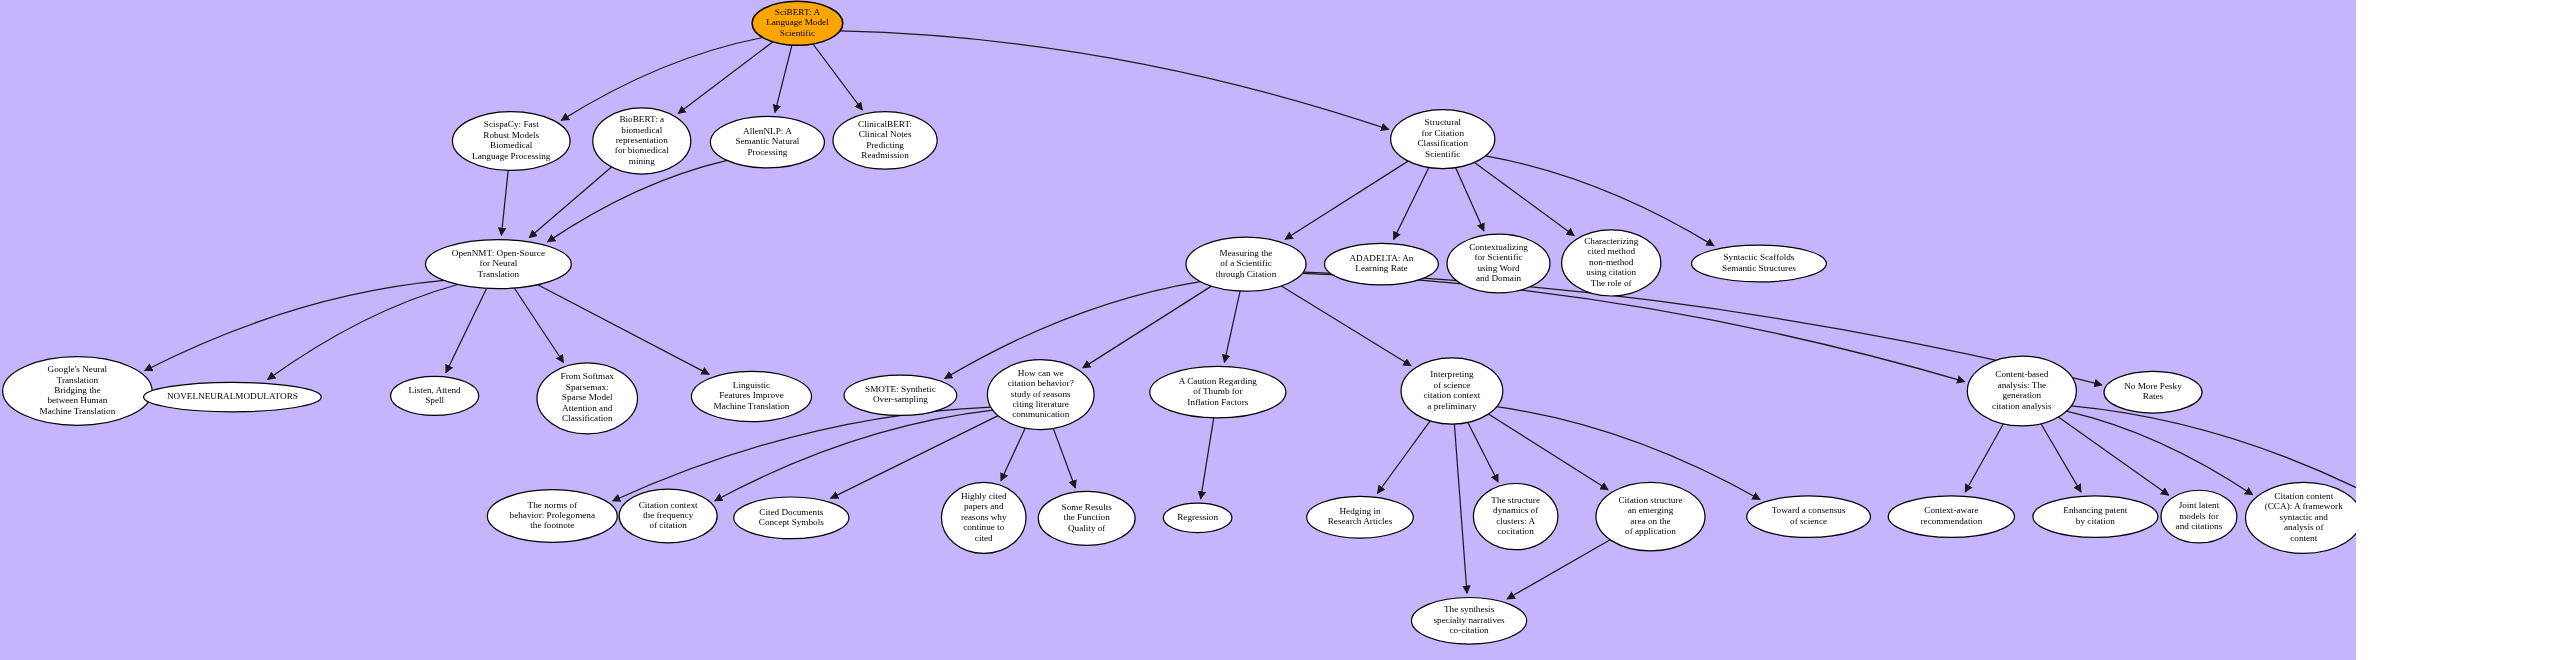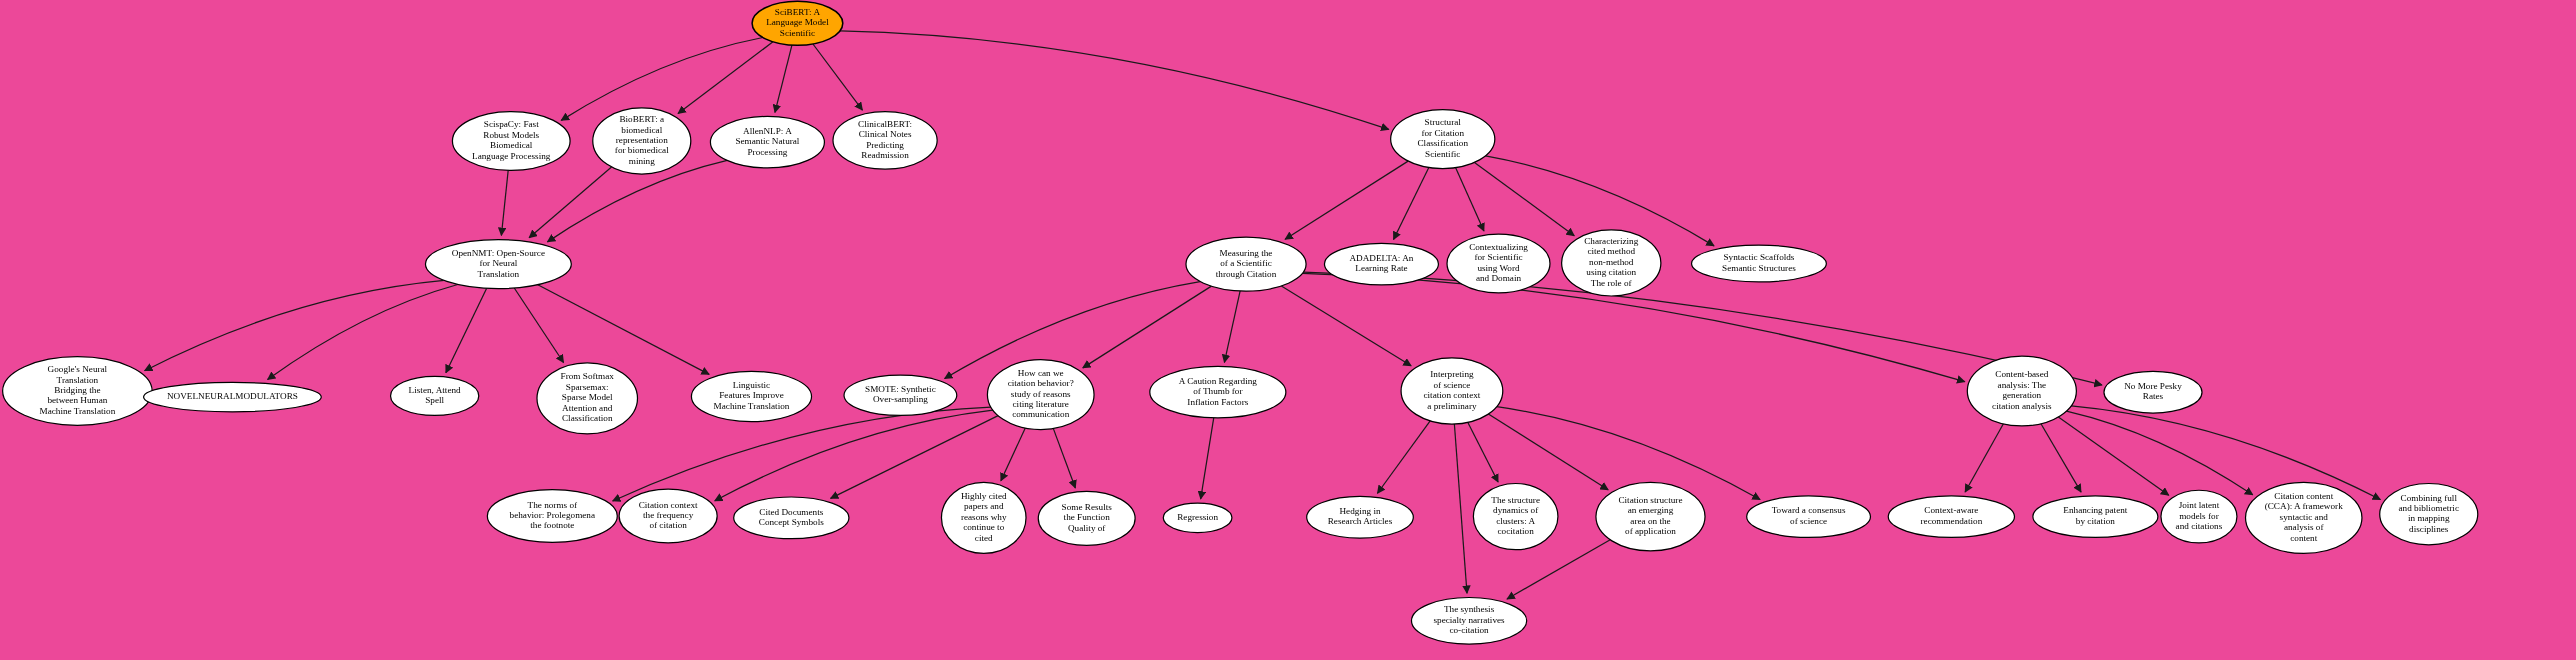--- a/index.html
+++ b/index.html
@@ -2,23 +2,23 @@
 <html style="font-size:9.8px"><head>
 <meta charset="utf-8">
 <style>
   html, body {
     margin: 0;
     padding: 0;
     background: #ffffff;
   }
   #graph-canvas {
     position: relative;
-    width: 2576px;
+    width: 2356px;
     height: 660px;
-    background: #ec4899;
+    background: #c4b5fd;
     font-family: "Liberation Serif", "DejaVu Serif", serif;
     overflow: hidden;
   }
   svg#graph-svg {
     position: absolute;
     top: 0;
     left: 0;
     width: 2576px;
     height: 660px;
   }

